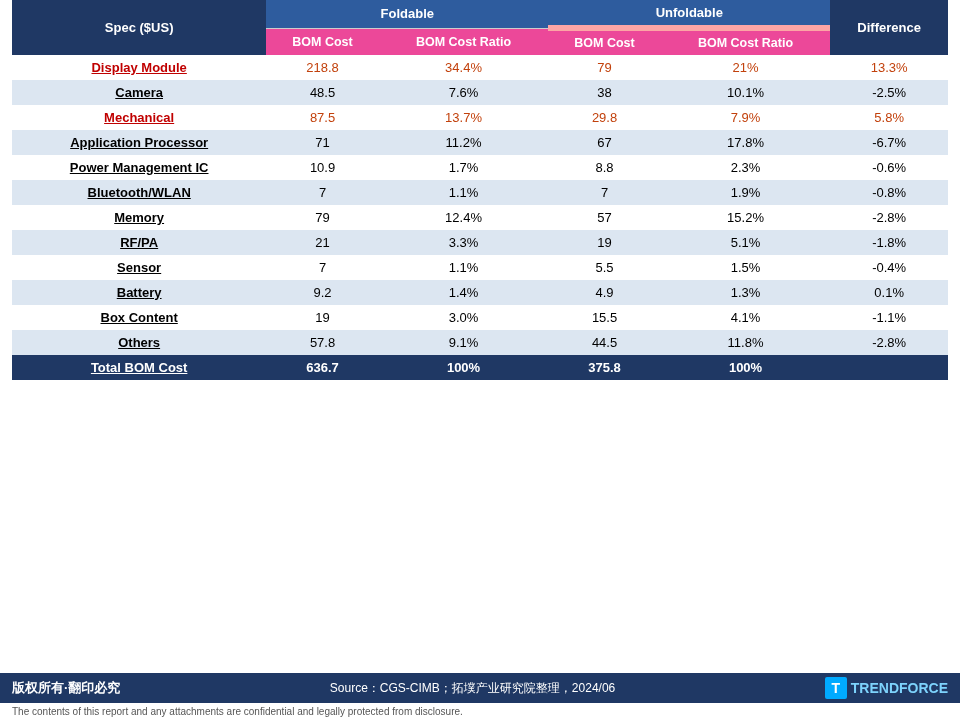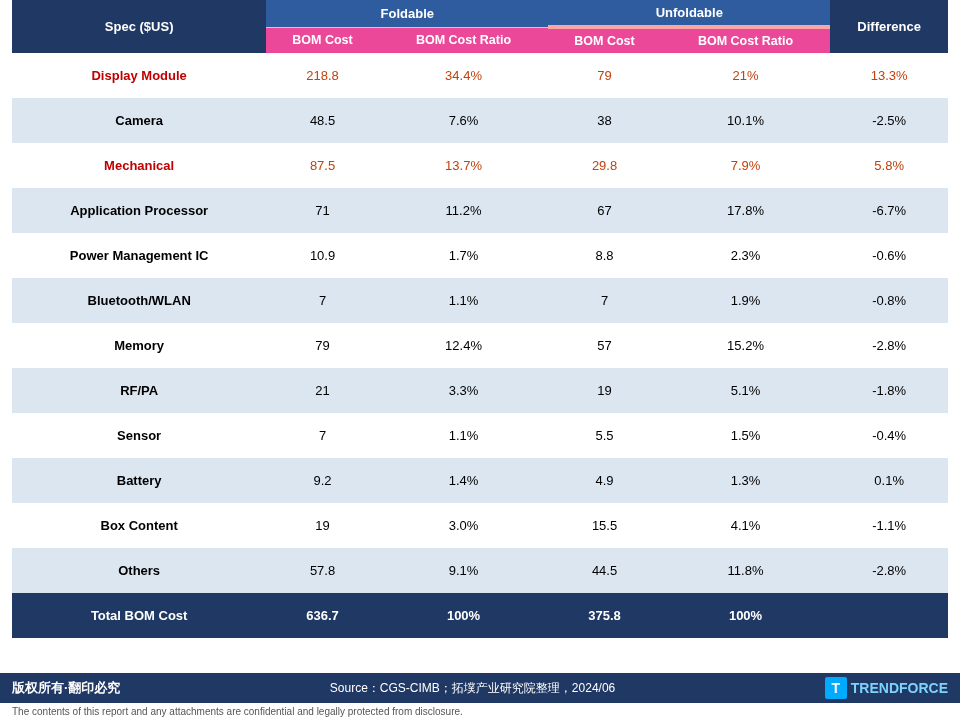--- a/index.html
+++ b/index.html
@@ -51,21 +51,21 @@
       color: #fff;
       vertical-align: middle;
       margin-left: 8px;
     }
     .header-group-row th.group-foldable {
       background: #2e5c9e;
       border-bottom: 1px solid #ccc;
     }
     .header-group-row th.group-unfoldable {
       background: #2e5c9e;
-      border-bottom: 4px solid #fca5a5;
+      border-bottom: 6px solid #fca5a5;
     }
     .header-group-row th.diff-header {
       background: #1f3864;
       vertical-align: middle;
     }
     .sub-header-row th {
       background: #ec4899;
       color: #fff;
       text-align: center;
       padding: 5px 4px;
@@ -93,21 +93,22 @@
     }
     td {
       text-align: center;
       padding: 5px 6px;
       border: none;
       font-size: 13px;
     }
     td.spec-cell {
       font-weight: bold;
       text-align: center;
-      padding: 15px 8px;
+      padding: 5px 8px;
+      text-decoration: underline;
     }
     .total-row td {
       color: #fff;
       font-weight: bold;
     }
     .footer-section {
       background: #1f3864;
       display: flex;
       align-items: center;
       padding: 4px 12px;

